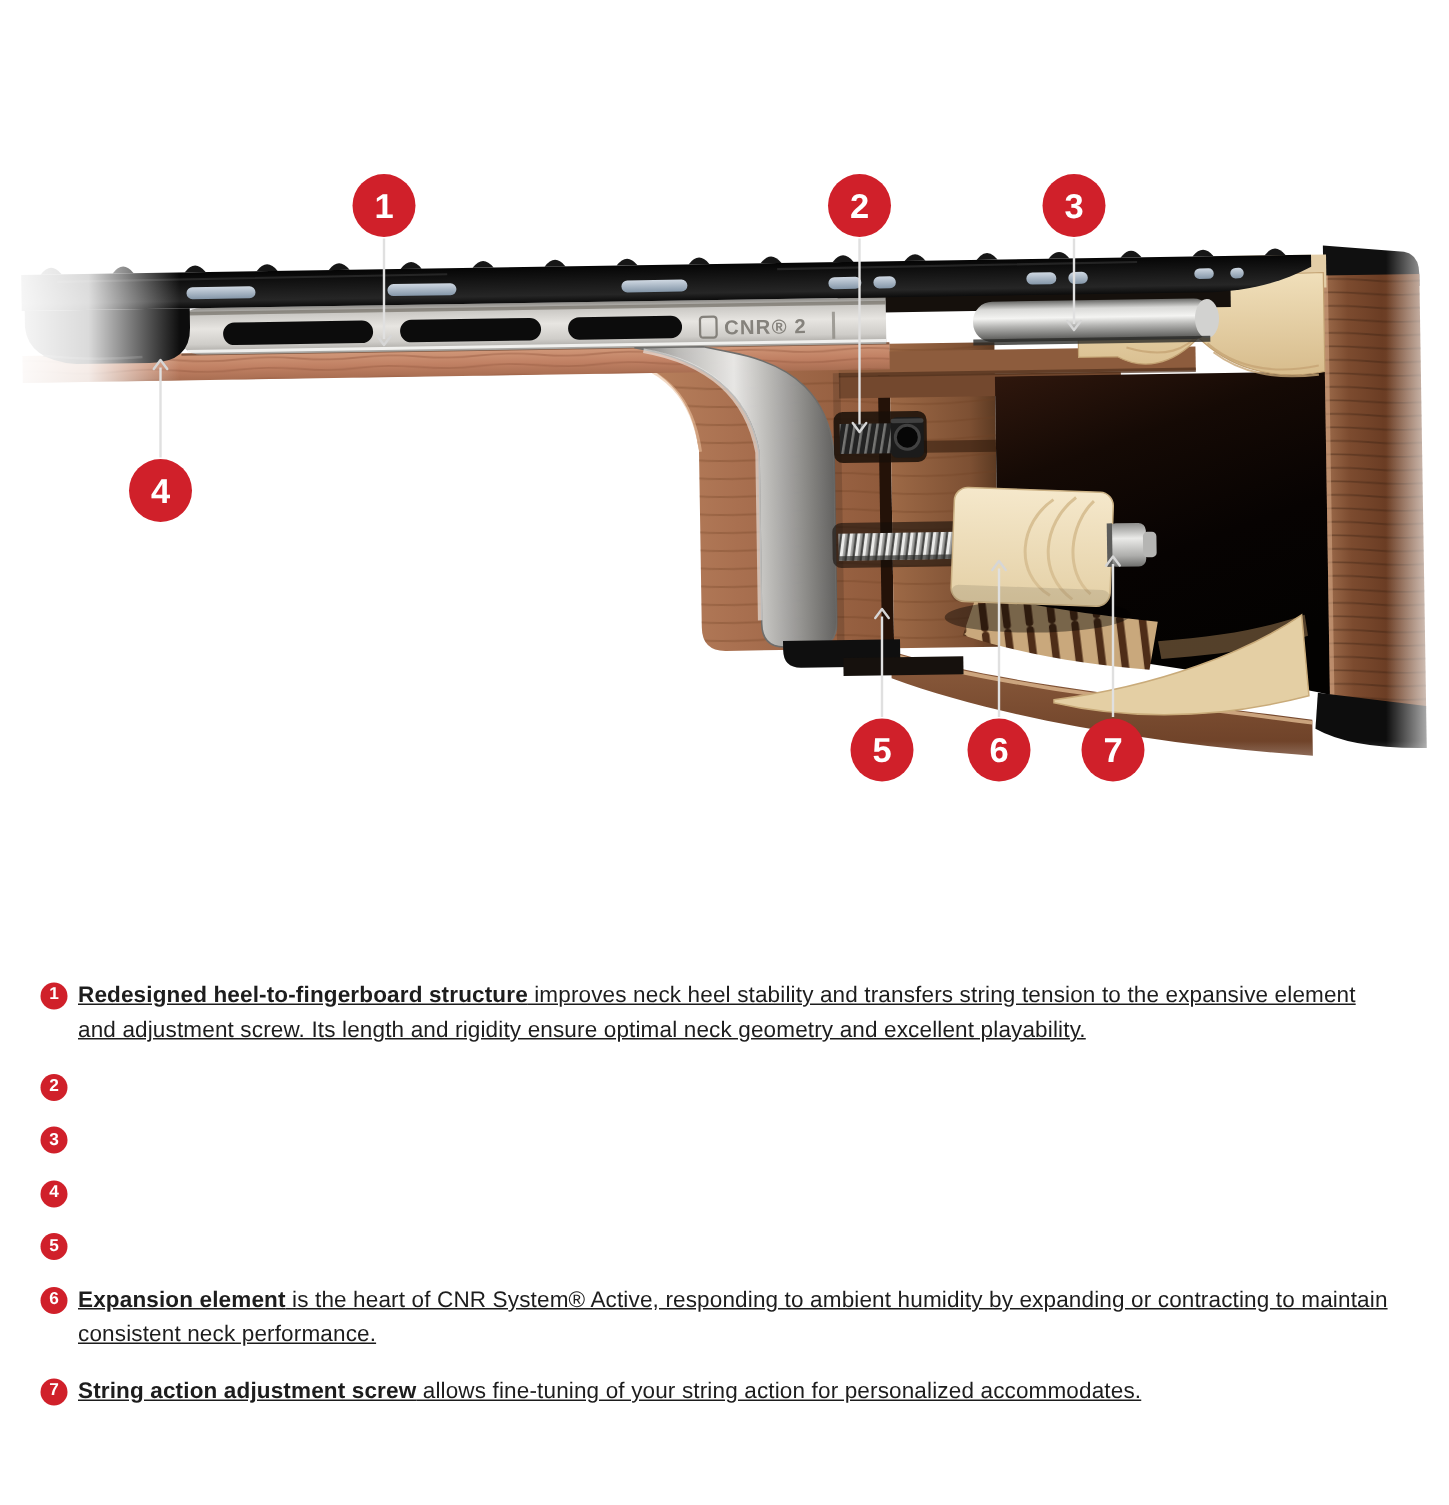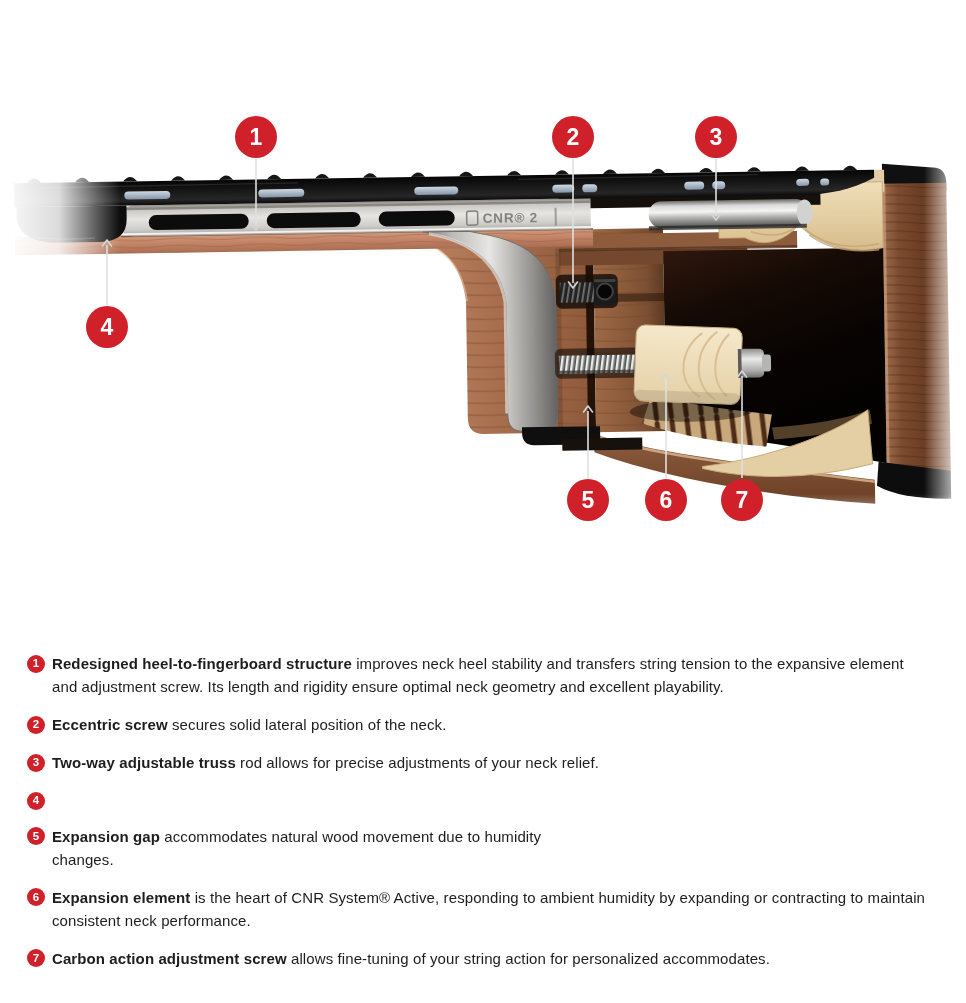--- a/index.html
+++ b/index.html
@@ -5,21 +5,21 @@
   html,body{margin:0;padding:0;background:#fff;}
   .page{position:relative;width:966px;height:1003px;background:#fff;overflow:hidden;
         font-family:"Liberation Sans","DejaVu Sans",sans-serif;color:#1d1d1d;}
   .figure{position:relative;width:966px;height:622px;}
   .figure svg{display:block;}
   .legend{padding:30px 22px 0 27px;}
   .legend-row{display:flex;gap:7px;margin-bottom:15px;font-size:15px;line-height:23px;}
   .bullet{flex:0 0 18px;width:18px;height:18px;border-radius:50%;background:#d0202a;
           color:#fff;font-size:11.5px;font-weight:700;display:flex;align-items:center;
           justify-content:center;margin-top:2.5px;}
-  .legend-text{white-space:pre-line;letter-spacing:.1px;}
+  .legend-text{white-space:pre-line;letter-spacing:.1px;text-decoration:underline;}
   .legend-text .lead{font-weight:700;}
   .co-num{font:700 23px "Liberation Sans",sans-serif;fill:#ffffff;text-anchor:middle;}
   .co-line{stroke:#e0e0e0;stroke-width:1.6;fill:none;}
   .co-arrow{stroke:#d6d6d6;stroke-width:1.6;fill:none;stroke-linecap:round;stroke-linejoin:round;}
 </style>
 </head>
 <body>
 
 <div class="page">
   <div class="figure">
@@ -350,37 +350,33 @@
   </div>
 
   <div class="legend">
     <div class="legend-row">
       <span class="bullet">1</span>
       <p class="legend-text" style="margin:0"><span class="lead">Redesigned heel-to-fingerboard structure</span><span> improves neck heel stability and transfers string tension to the expansive element
 and adjustment screw. Its length and rigidity ensure optimal neck geometry and excellent playability.</span></p>
     </div>
     <div class="legend-row">
       <span class="bullet">2</span>
-      <p class="legend-text" style="margin:0"><span class="lead">Eccentric screw</span><span> secures solid lateral position of the neck.</span></p>
     </div>
     <div class="legend-row">
       <span class="bullet">3</span>
-      <p class="legend-text" style="margin:0"><span class="lead">Two-way adjustable truss</span><span> rod allows for precise adjustments of your neck relief.</span></p>
     </div>
     <div class="legend-row">
       <span class="bullet">4</span>
     </div>
     <div class="legend-row">
       <span class="bullet">5</span>
-      <p class="legend-text" style="margin:0"><span class="lead">Expansion gap</span><span> accommodates natural wood movement due to humidity
-changes.</span></p>
     </div>
     <div class="legend-row">
       <span class="bullet">6</span>
       <p class="legend-text" style="margin:0"><span class="lead">Expansion element</span><span> is the heart of CNR System® Active, responding to ambient humidity by expanding or contracting to maintain
 consistent neck performance.</span></p>
     </div>
     <div class="legend-row">
       <span class="bullet">7</span>
-      <p class="legend-text" style="margin:0"><span class="lead">Carbon action adjustment screw</span><span> allows fine-tuning of your string action for personalized accommodates.</span></p>
+      <p class="legend-text" style="margin:0"><span class="lead">String action adjustment screw</span><span> allows fine-tuning of your string action for personalized accommodates.</span></p>
     </div>
   </div>
 </div>
 
 </body></html>

